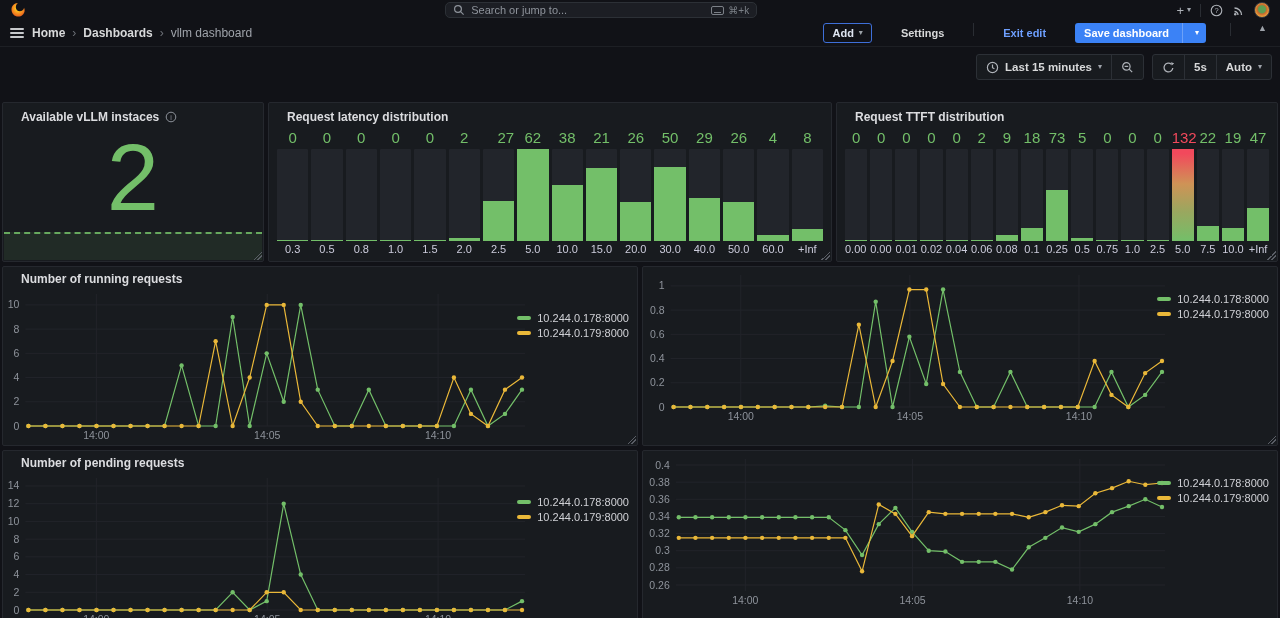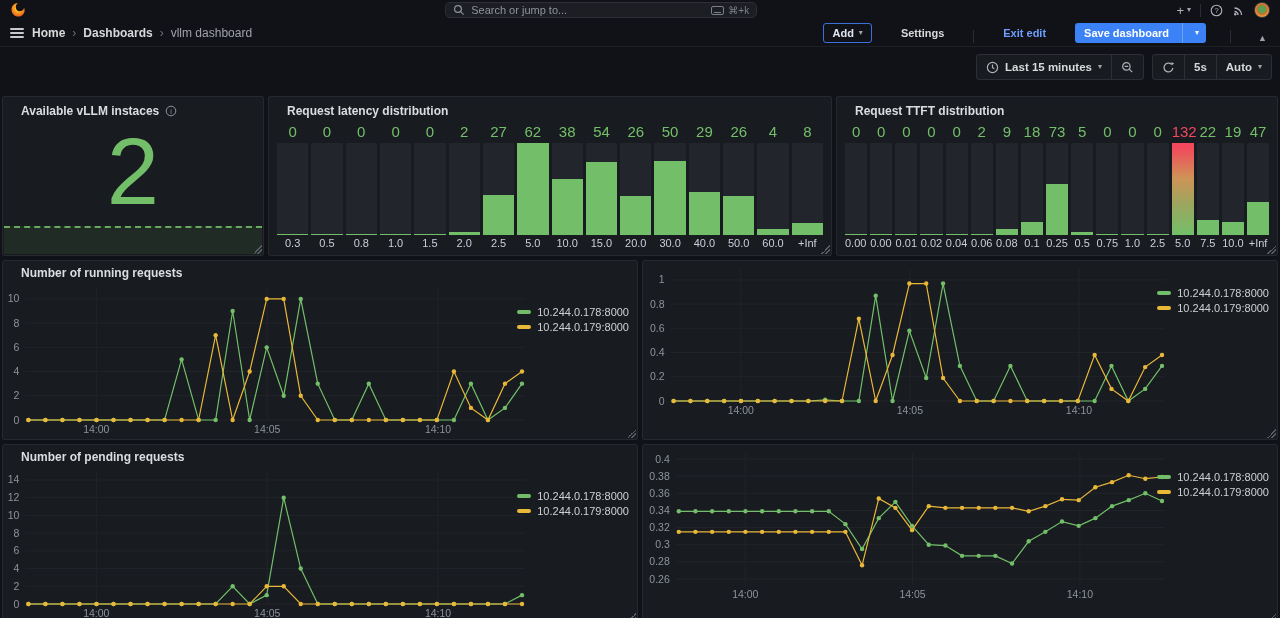--- a/index.html
+++ b/index.html
@@ -29,34 +29,34 @@
 
   
   .subnav { height:27px; display:flex; align-items:center; padding:0 10px; gap:8px;
     border-bottom:1px solid #1d1f24; background:#111217; }
   .burger { width:14px; display:flex; flex-direction:column; gap:2.5px; cursor:pointer; }
   .burger i { height:1.6px; background:#c7c9cc; border-radius:1px; }
   .crumbs { display:flex; align-items:center; gap:7px; font-size:12px; font-weight:700; }
   .crumb { color:#d8d9da; cursor:pointer; }
   .crumb.current { color:#9fa3aa; font-weight:400; }
   .crumb-sep { color:#6c7077; font-weight:400; }
-  .subnav-right { margin-left:auto; display:flex; align-items:flex-end; gap:24px; }
+  .subnav-right { margin-left:auto; display:flex; align-items:flex-start; gap:24px; }
   .btn { height:20px; display:flex; align-items:center; gap:5px; padding:0 8px; border-radius:3px;
     font-size:11px; font-weight:700; cursor:pointer; white-space:nowrap; }
   .btn-add { border:1px solid #3e6fd9; color:#dfe5f1; background:transparent; }
   .btn-text { color:#d8d9da; background:transparent; padding:0 5px; }
   .btn-link { color:#6e9fff; background:transparent; padding:0 5px; }
   .btn-primary { background:#3b82f6; color:#ffffff; padding:0 0 0 9px; }
   .btn-primary .split { width:1px; height:20px; background:rgba(255,255,255,.25); margin-left:8px; }
   .btn-primary .caret { color:#fff; padding:0 7px; }
   .chevron-up { color:#9ea3aa; font-size:9px; cursor:pointer; padding:0 3px; }
 
   
   .dash { padding:6px 2px 0; }
-  .timebar { height:28px; display:flex; justify-content:flex-end; align-items:center; gap:8px; padding:0 6px; margin-bottom:15px; }
+  .timebar { height:28px; display:flex; justify-content:flex-end; align-items:center; gap:8px; padding:0 6px; margin-bottom:21px; }
   .tgroup { display:flex; align-items:stretch; height:26px; background:#181b1f; border:1px solid #2c3036; border-radius:3px; overflow:hidden; }
   .tseg { display:flex; align-items:center; gap:6px; padding:0 9px; color:#d8d9da; font-size:11.5px; font-weight:700; cursor:pointer; }
   .tseg + .tseg { border-left:1px solid #2c3036; }
   .tico { color:#aeb2b8; display:flex; }
 
   .row { display:flex; gap:4px; margin-bottom:4px; }
   .panel { position:relative; background:#181b1f; border:1px solid #25282e; border-radius:2px;
     display:flex; flex-direction:column; overflow:hidden; }
   .panel-header { height:22px; display:flex; align-items:center; gap:6px; padding:5px 10px 0; }
   .panel-title { font-size:12px; font-weight:700; color:#dcdde0; cursor:pointer; white-space:nowrap;margin-left:8px; }
@@ -268,42 +268,42 @@
               <div class="bar-label">1.5</div>
             </div>
             <div class="bar-col">
               <div class="bar-val" style="color: rgb(115, 191, 105);">2</div>
               <div class="bar-track">
                 <div class="bar-fill" style="height: 3.22581%; background: rgb(115, 191, 105);"></div>
               </div>
               <div class="bar-label">2.0</div>
             </div>
             <div class="bar-col">
-              <div class="bar-val" style="color: rgb(115, 191, 105);">27</div>
+              <div class="bar-val" style="color: rgb(115, 191, 105); text-align: right;">27</div>
               <div class="bar-track">
                 <div class="bar-fill" style="height: 43.5484%; background: rgb(115, 191, 105);"></div>
               </div>
               <div class="bar-label">2.5</div>
             </div>
             <div class="bar-col">
               <div class="bar-val" style="color: rgb(115, 191, 105);">62</div>
               <div class="bar-track">
                 <div class="bar-fill" style="height: 100%; background: rgb(115, 191, 105);"></div>
               </div>
               <div class="bar-label">5.0</div>
             </div>
             <div class="bar-col">
               <div class="bar-val" style="color: rgb(115, 191, 105);">38</div>
               <div class="bar-track">
                 <div class="bar-fill" style="height: 61.2903%; background: rgb(115, 191, 105);"></div>
               </div>
               <div class="bar-label">10.0</div>
             </div>
             <div class="bar-col">
-              <div class="bar-val" style="color: rgb(115, 191, 105);">54</div>
+              <div class="bar-val" style="color: rgb(115, 191, 105);">21</div>
               <div class="bar-track">
                 <div class="bar-fill" style="height: 79.0323%; background: rgb(115, 191, 105);"></div>
               </div>
               <div class="bar-label">15.0</div>
             </div>
             <div class="bar-col">
               <div class="bar-val" style="color: rgb(115, 191, 105);">26</div>
               <div class="bar-track">
                 <div class="bar-fill" style="height: 41.9355%; background: rgb(115, 191, 105);"></div>
               </div>

